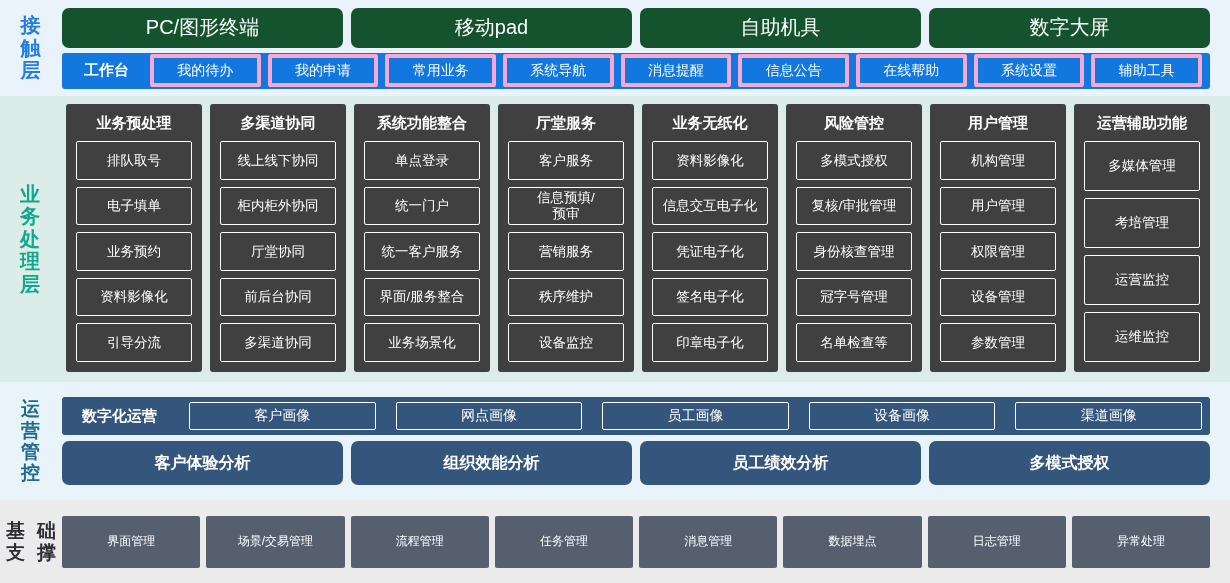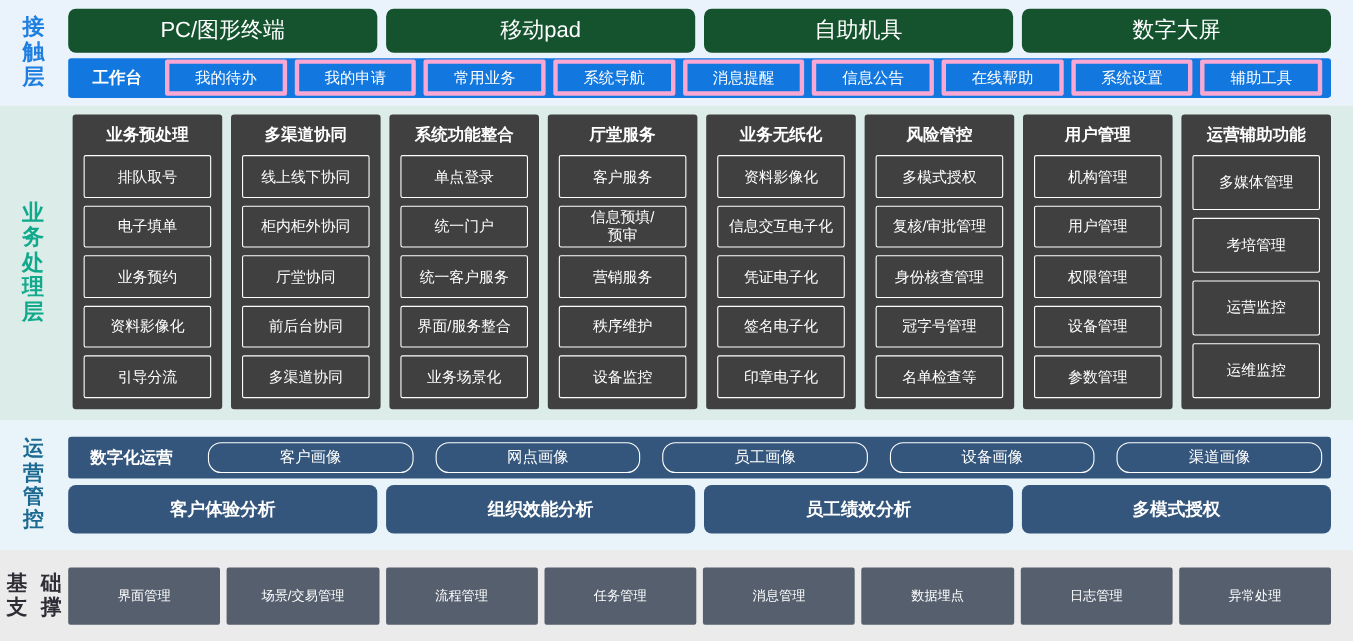--- a/index.html
+++ b/index.html
@@ -98,21 +98,21 @@
   .ops-portrait-row{
     height:38px;background:#34567c;border-radius:3px;
     display:flex;align-items:center;gap:8px;padding:0 8px;
     box-sizing:border-box;
   }
   .ops-title{
     color:#ffffff;font-size:15px;font-weight:bold;
     padding:0 12px;white-space:nowrap;
   }
   .ops-item{
-    flex:1;height:26px;border:1px solid #ffffff;border-radius:12px;
+    flex:1;height:26px;border:1px solid #ffffff;border-radius:2px;
     display:flex;align-items:center;justify-content:center;
     color:#ffffff;font-size:14px;white-space:nowrap;margin-left:12px;
   }
   .ops-analysis-row{display:flex;gap:8px;height:44px;}
   .ops-analysis{
     flex:1;background:#34567c;border-radius:7px;
     display:flex;align-items:center;justify-content:center;
     color:#ffffff;font-size:16px;font-weight:bold;
   }
 

